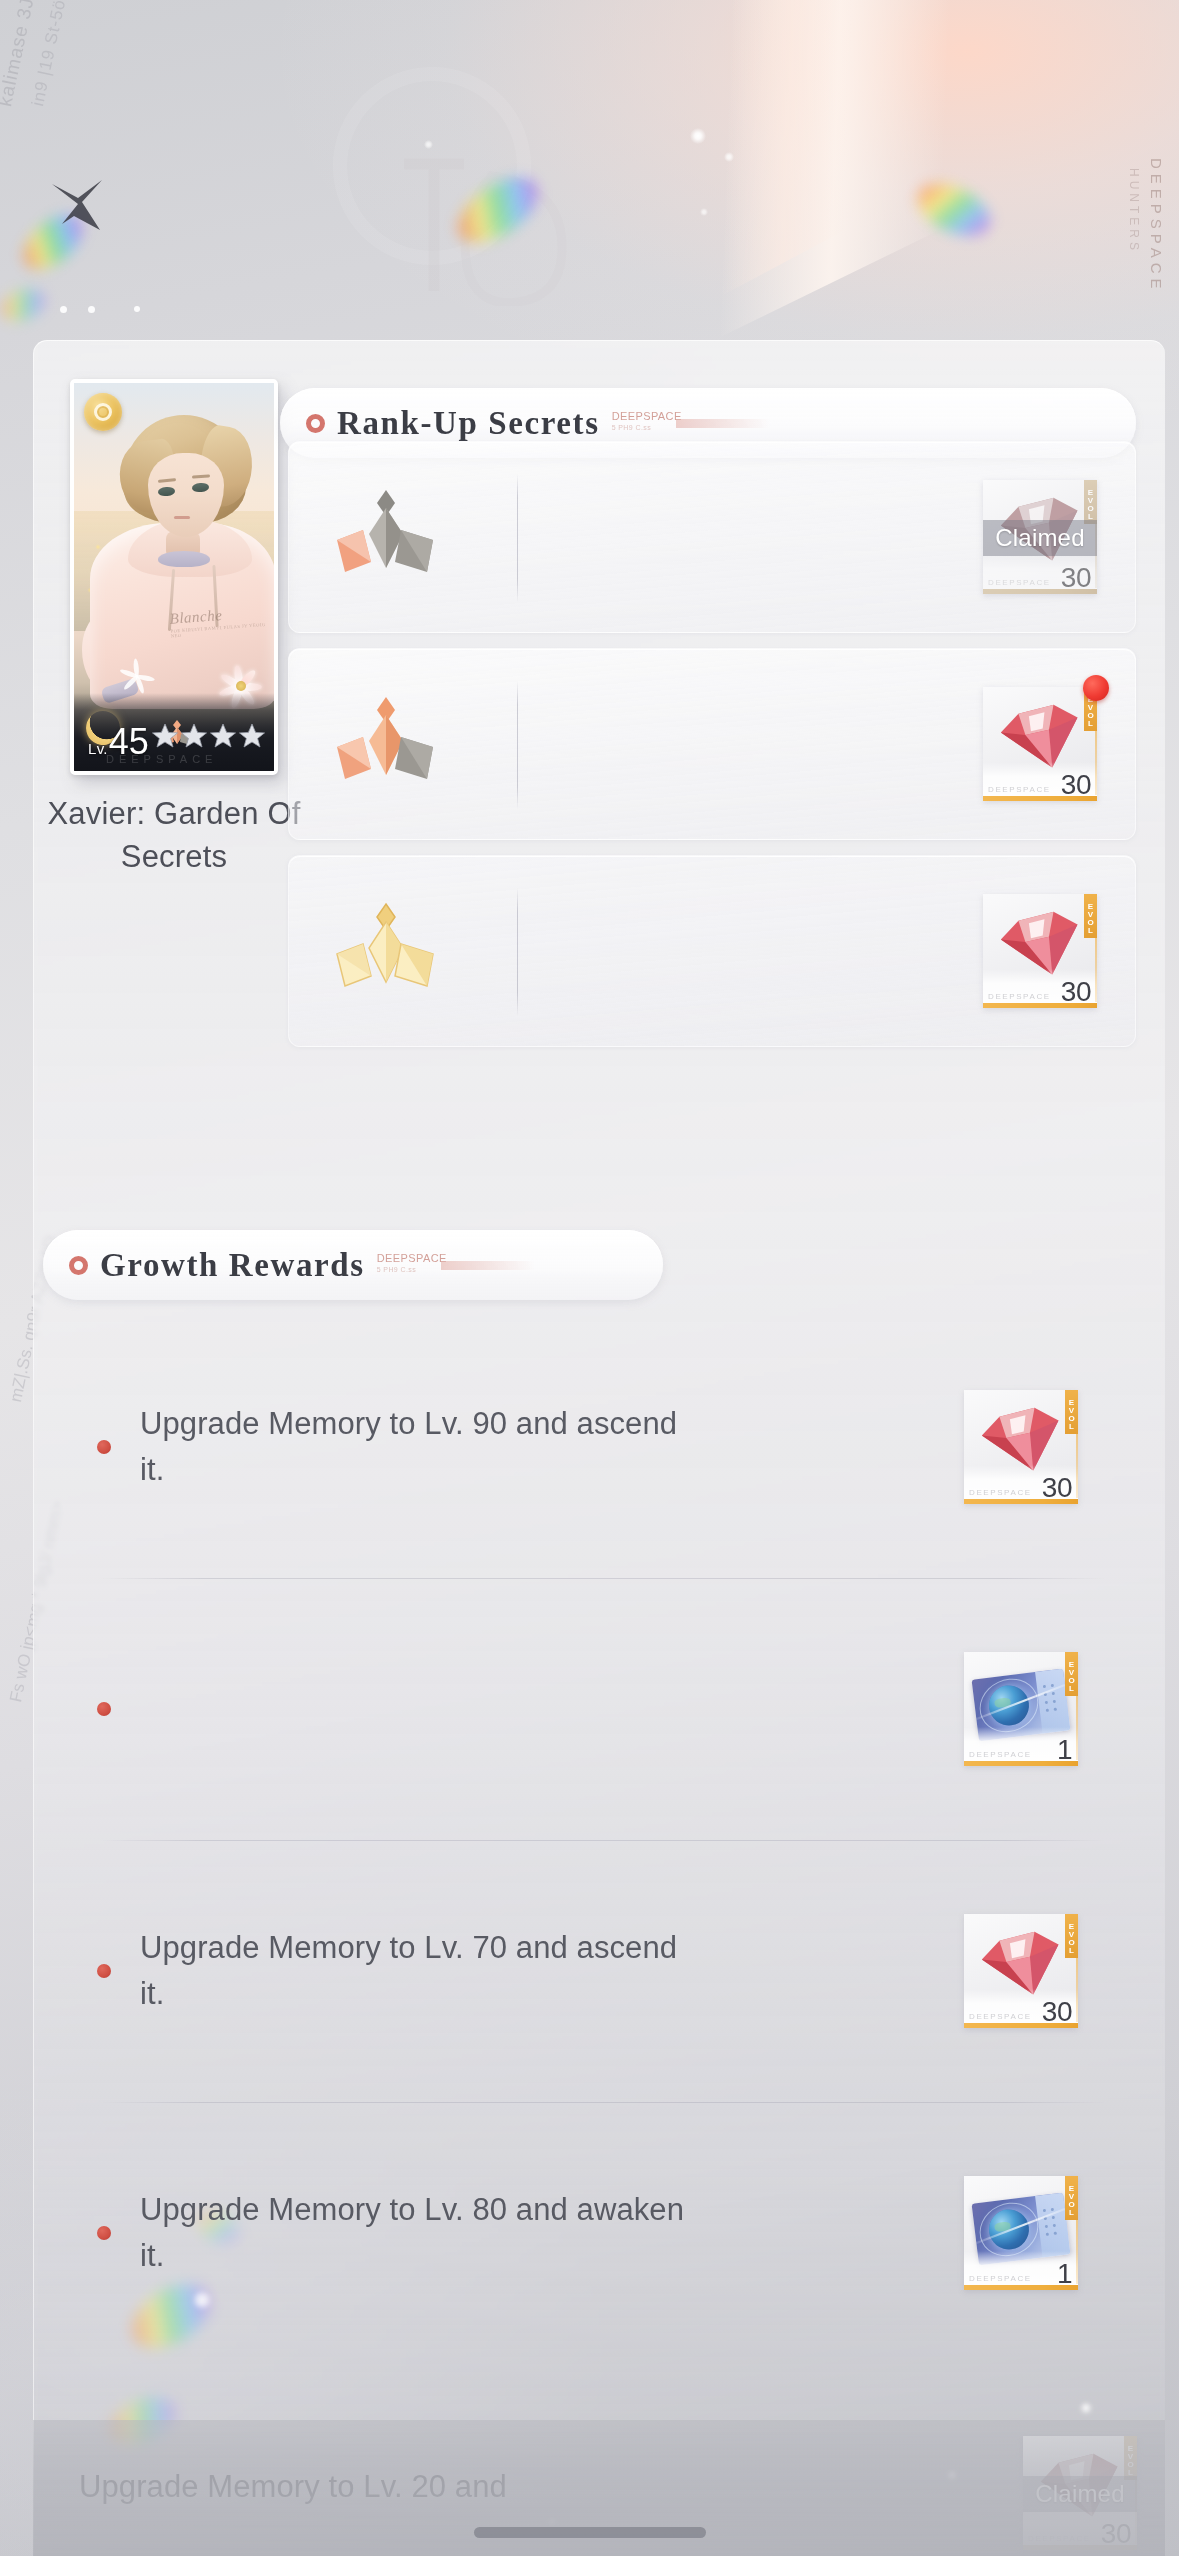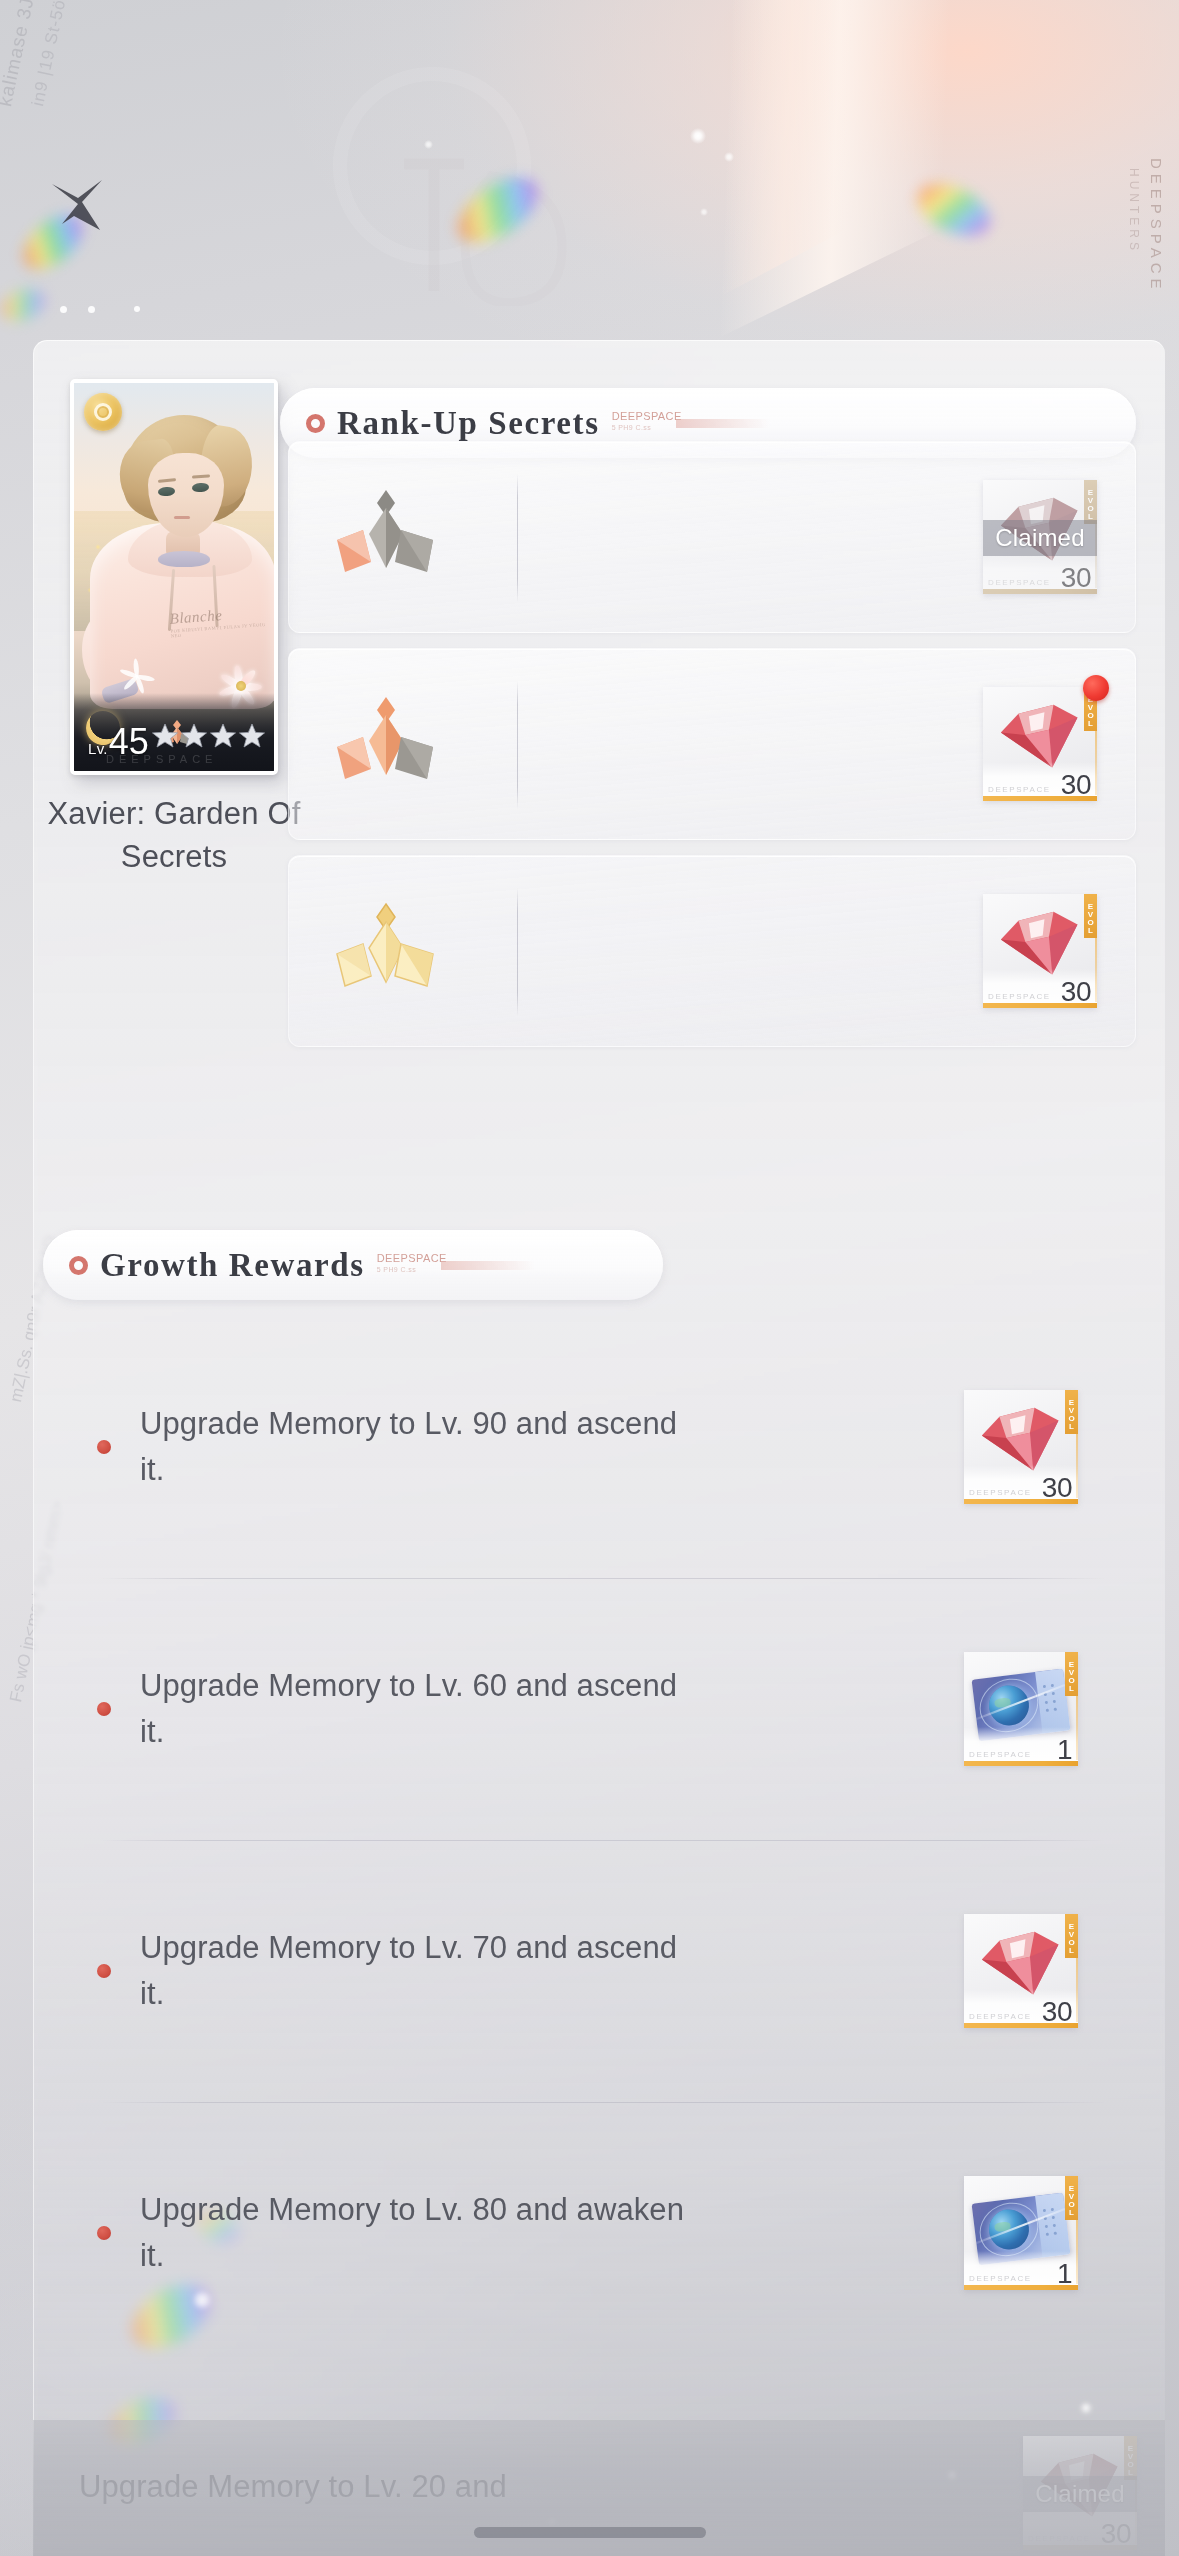--- a/index.html
+++ b/index.html
@@ -1011,21 +1011,20 @@
               <div class="tile-foot"></div>
               <div class="tile-gold-edge"></div>
               <div class="tile-evol">EVOL</div>
             </div>
           </div>
         </div>
       </div>
 
       <div class="growth-row">
         <span class="growth-bullet"></span>
-        <div class="growth-text">Upgrade Memory to Lv. 60 and ascend it.</div>
         <div class="growth-reward">
           <div class="item-tile">
             <div class="tile-inner">
               <div class="bluecard">
                 <div class="globe"></div>
                 <div class="ring"></div>
                 <div class="panelr">
                   <i style="left:6px;top:14px"></i>
                     <i style="left:14px;top:14px"></i>
                   <i style="left:6px;top:22px"></i>

